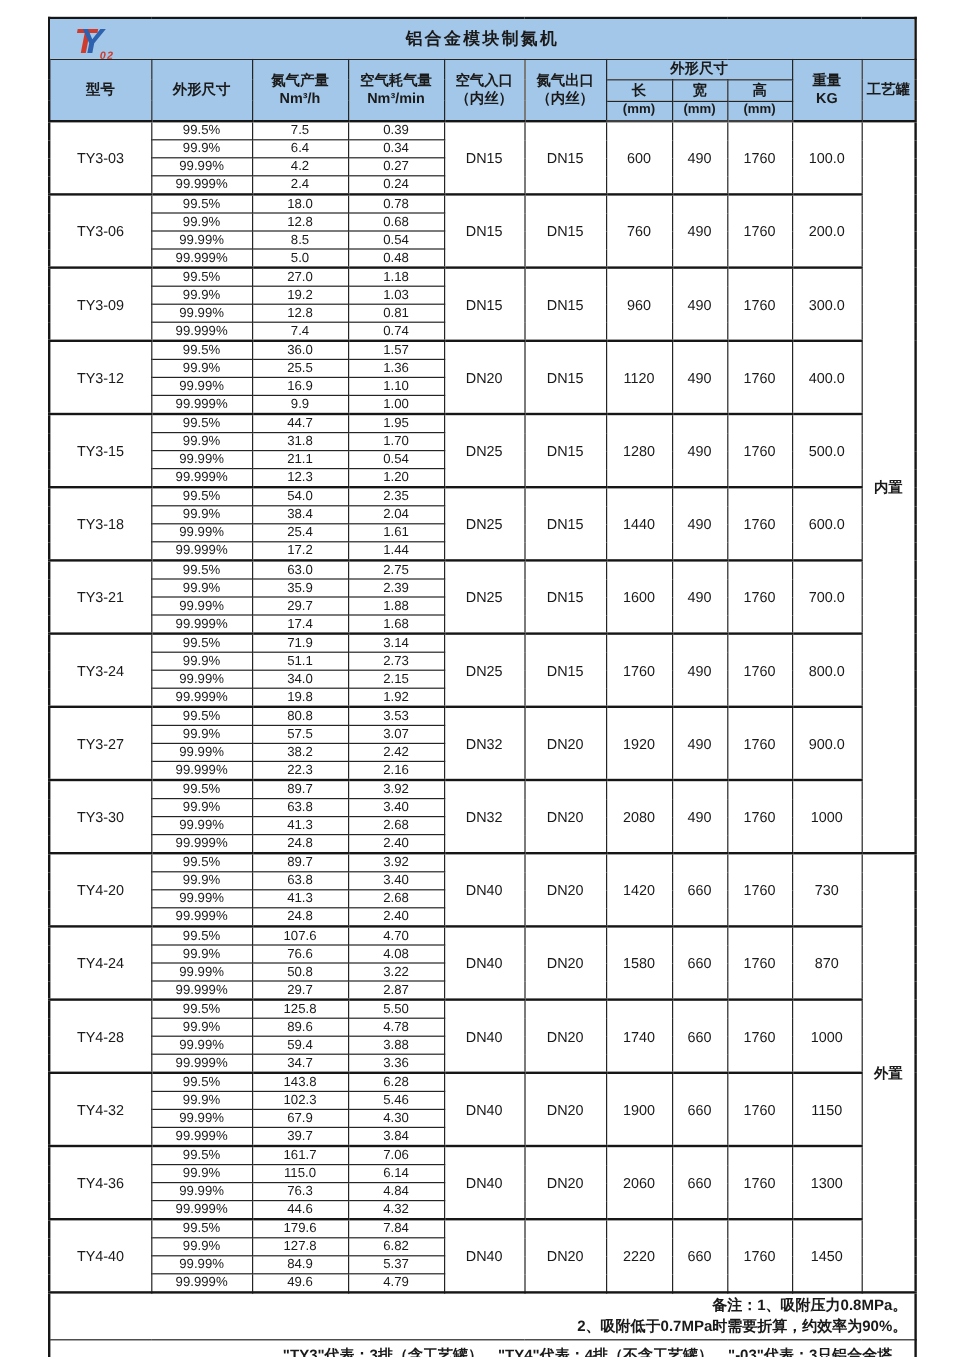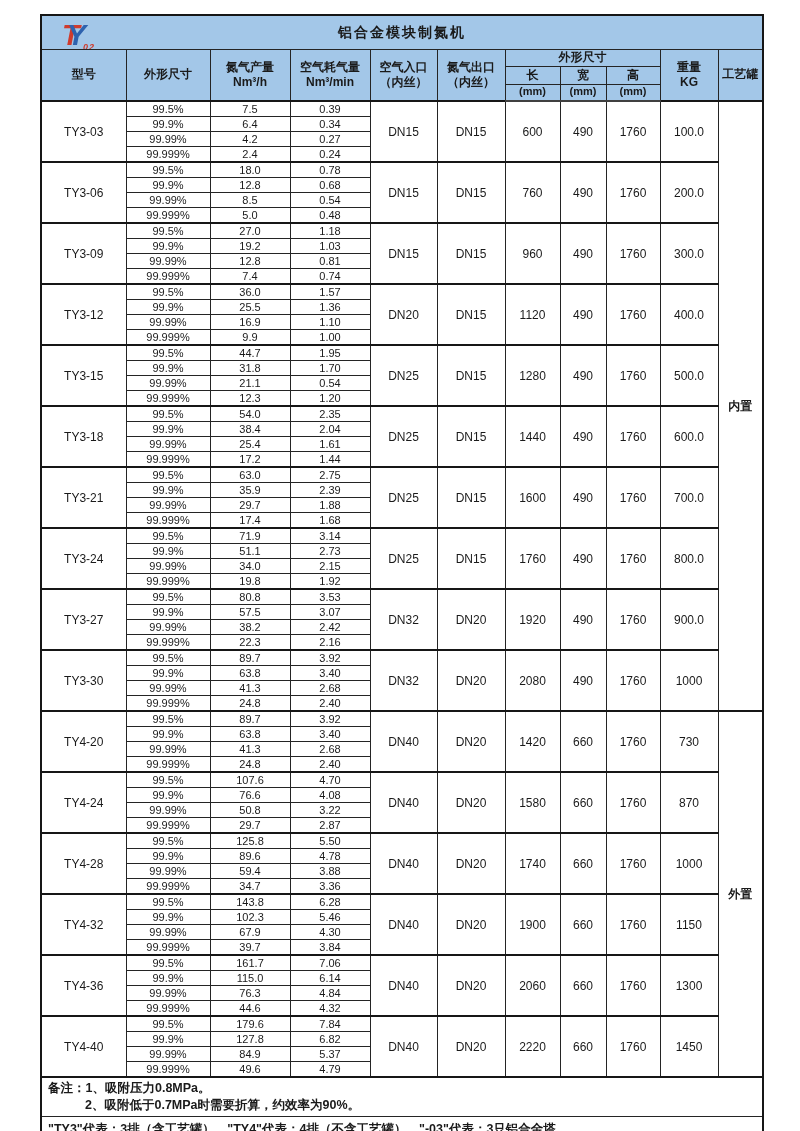--- a/index.html
+++ b/index.html
@@ -15,21 +15,21 @@
   thead th{background:#a3c7e8;font-weight:bold;font-size:12px;line-height:1.25;}
   tr.h-main{height:17px;}
   tr.h-sub{height:18px;}
   tr.h-unit{height:17px;}
   thead tr.h-unit th{font-size:11px;border-bottom:2px solid #404040;}
   .unit{font-weight:bold;font-size:12px;}
   tbody tr{height:14px;}
   tbody tr.group-start td{border-top:2px solid #161616;}
   td.model,td.merged{font-size:12px;}
   td.tank-cell{font-size:12px;font-weight:bold;text-align:center;}
-  tfoot td{border-top:2px solid #161616;text-align:left;vertical-align:middle;
+  tfoot td{border-top:2px solid #161616;text-align:right;vertical-align:middle;
         font-weight:bold;font-size:12.5px;line-height:17px;padding:2px 6px;}
   tr.legend-tr td{border-top:1px solid #242424;height:20px;}
   tr.notes-tr td{height:34px;}
   .note-indent{padding-left:37px;}
   
   .logo{position:absolute;left:20px;top:1px;display:inline-block;
         font-style:italic;font-weight:900;}
   .logo-t{color:#cf3b2d;font-size:29px;}
   .logo-y{color:#2e62ae;font-size:29px;margin-left:-13px;}
   .logo-sub{color:#cf3b2d;font-size:9px;font-weight:bold;position:relative;top:5px;left:-3px;letter-spacing:1px;}

